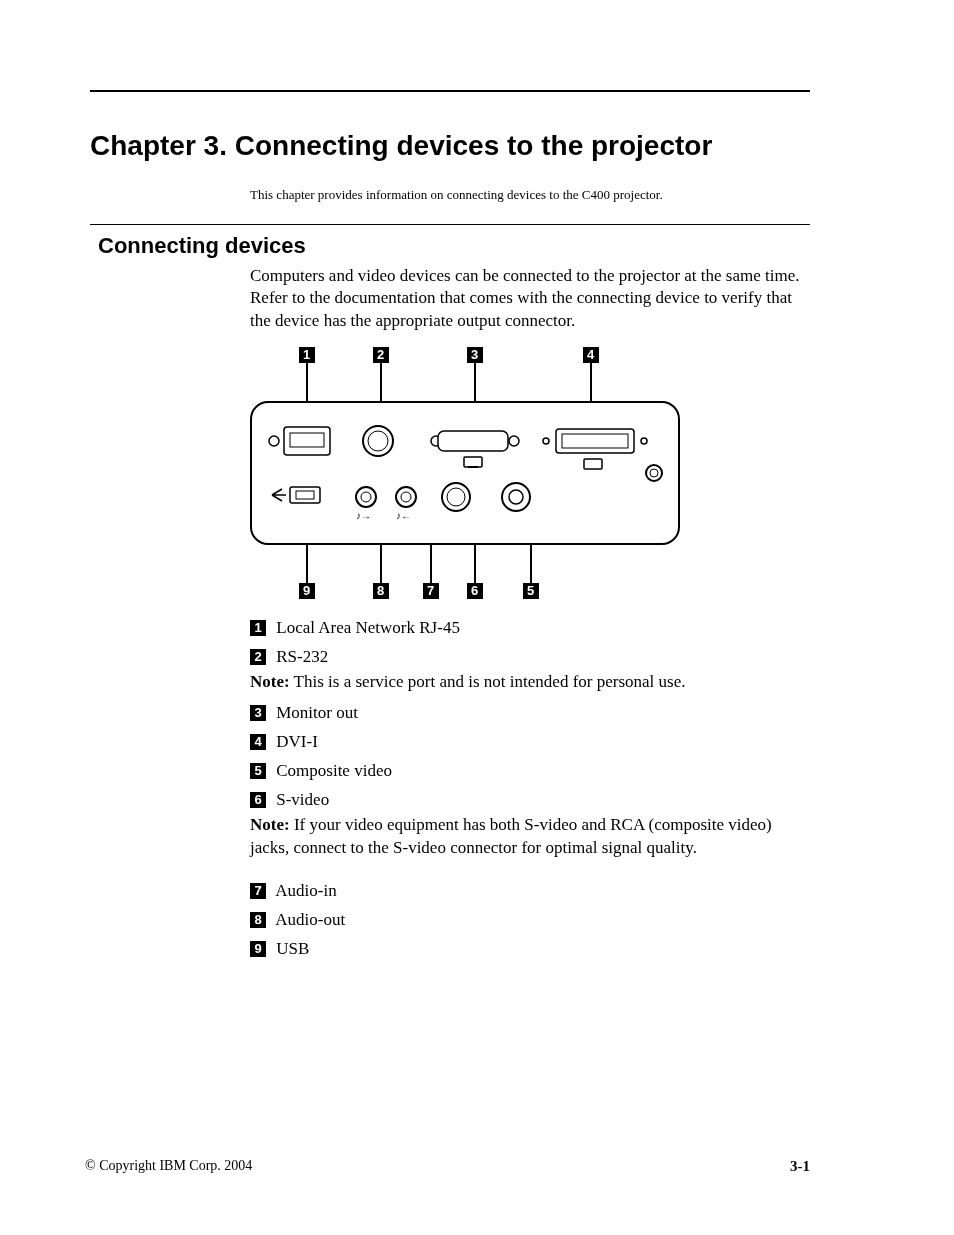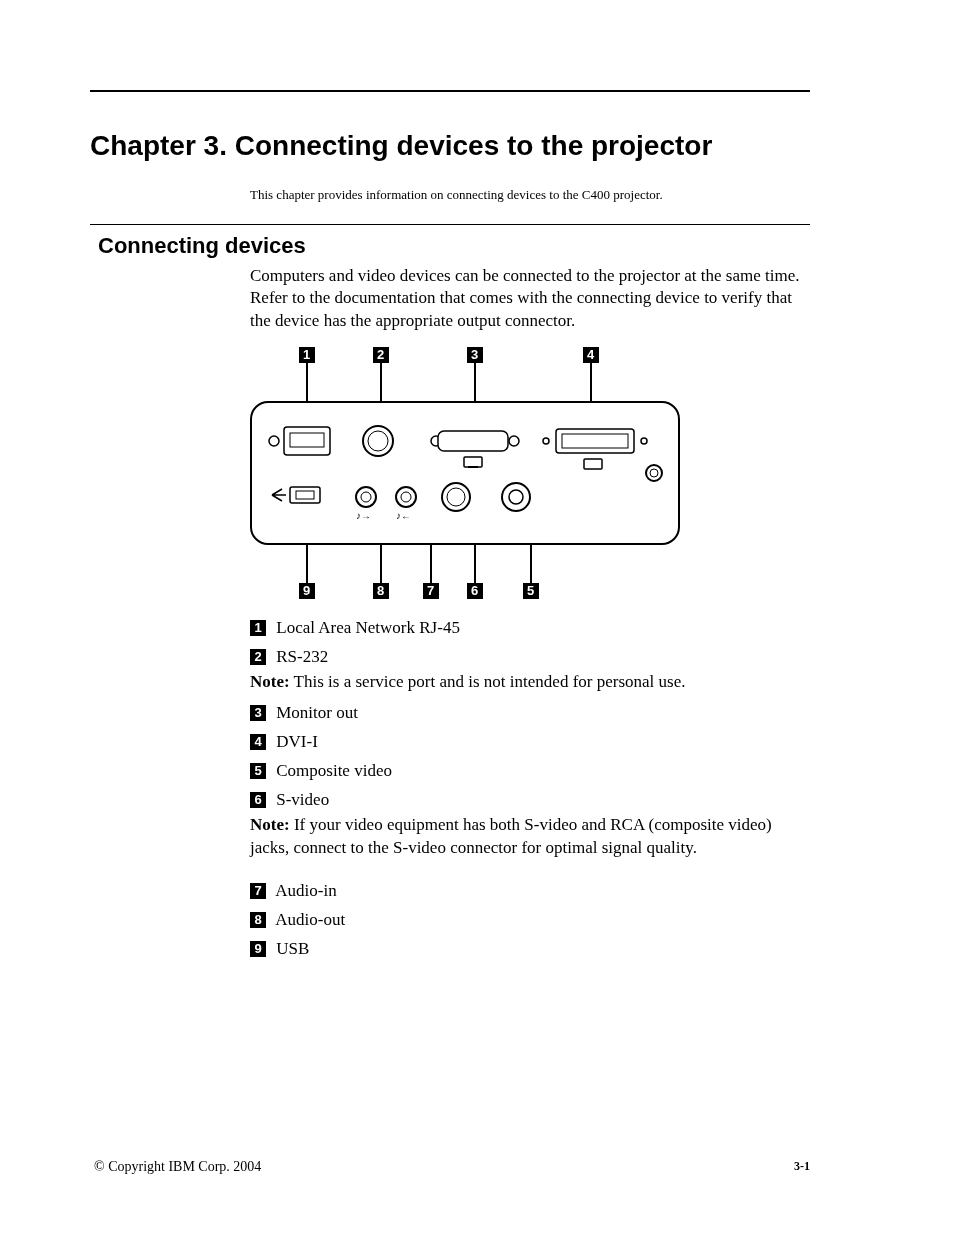--- a/index.html
+++ b/index.html
@@ -73,31 +73,31 @@
   .note-line {
     margin: 2px 0 8px 160px;
     font-size: 17px;
     line-height: 1.35;
   }
   .note-label {
     font-weight: 700;
   }
   .footer {
     position: absolute;
-    left: 94px;
+    left: 85px;
     right: 90px;
     bottom: 60px;
     font-size: 14px;
     display: flex;
     justify-content: space-between;
     margin-top: 48px;
   }
   .footer .pg {
     font-weight: 700;
-    font-size: 12px;
+    font-size: 15px;
   }
   
   .diagram-wrap {
     margin: 10px 0 18px 160px;
     width: 430px;
   }
   .diag-top, .diag-bottom {
     position: relative;
     height: 54px;
   }

